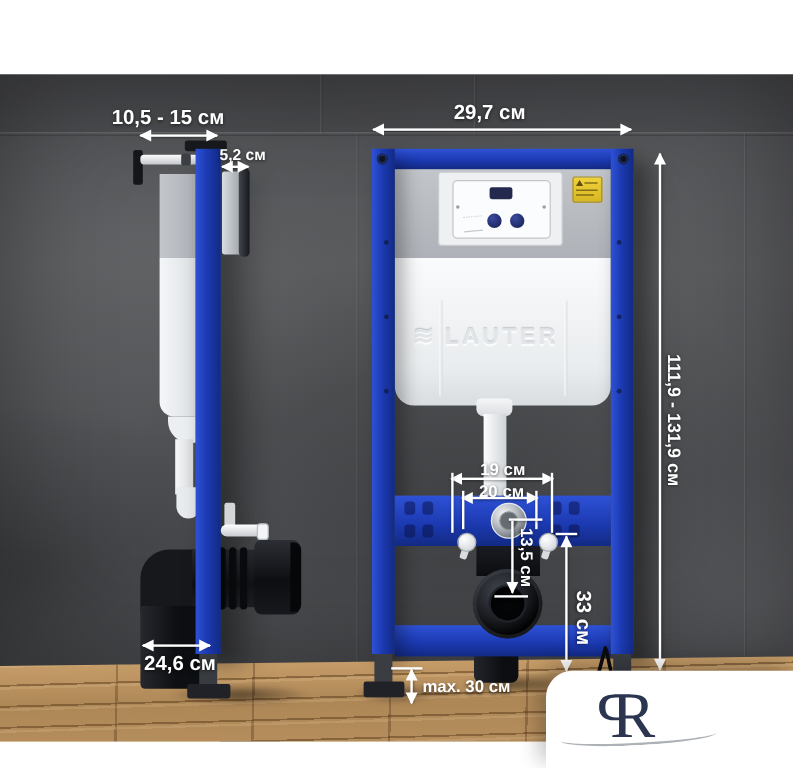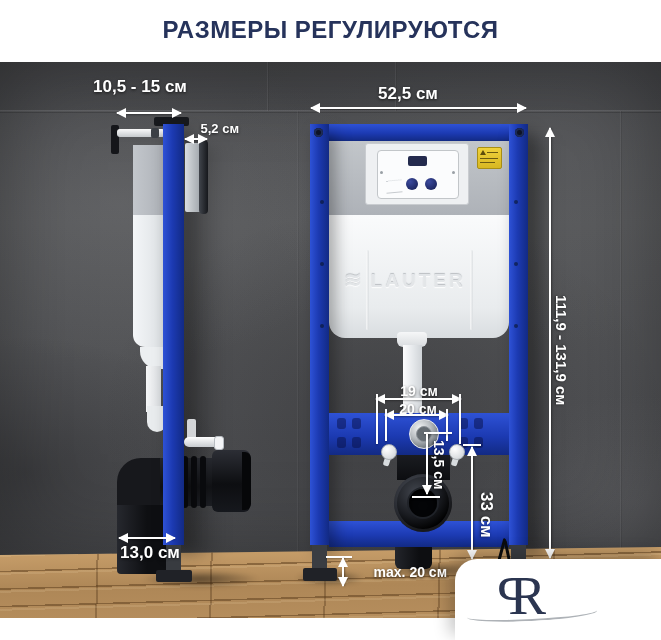--- a/index.html
+++ b/index.html
@@ -34,21 +34,21 @@
   .contact-shadow{background:radial-gradient(ellipse,rgba(0,0,0,.5),transparent 70%);filter:blur(2px);}
   
   .blue-v{background:linear-gradient(90deg,#2e52d6,#1c3ab2 45%,#122a84);
           box-shadow:6px 8px 16px rgba(0,0,0,.35);}
   .blue-h{background:linear-gradient(180deg,#2e52d6,#1c3ab2 55%,#122a84);}
   .screw{width:9px;height:9px;border-radius:50%;background:#0d1326;
          box-shadow:inset 0 0 0 2px #1d2b55;}
   .hole{width:4px;height:4px;border-radius:50%;background:#0b1733;opacity:.65;}
   .slot{width:9px;height:11px;border-radius:3px;background:rgba(8,16,70,.5);}
   
-  .dim{color:#fff;font-weight:bold;text-shadow:0 1px 3px rgba(0,0,0,.65);white-space:nowrap;z-index:8;text-align:right;}
+  .dim{color:#fff;font-weight:bold;text-shadow:0 1px 3px rgba(0,0,0,.65);white-space:nowrap;z-index:8;}
   .vtext{writing-mode:vertical-rl;}
   .arrow-h{height:2px;background:#fff;z-index:8;box-shadow:0 1px 2px rgba(0,0,0,.35);}
   .arrow-h::before{content:"";position:absolute;left:-1px;top:50%;transform:translateY(-50%);
     border:5px solid transparent;border-left:none;border-right:10px solid #fff;}
   .arrow-h::after{content:"";position:absolute;right:-1px;top:50%;transform:translateY(-50%);
     border:5px solid transparent;border-right:none;border-left:10px solid #fff;}
   .arrow-v{width:2px;background:#fff;z-index:8;box-shadow:1px 0 2px rgba(0,0,0,.35);}
   .arrow-v::before{content:"";position:absolute;top:-1px;left:50%;transform:translateX(-50%);
     border:5px solid transparent;border-top:none;border-bottom:10px solid #fff;}
   .arrow-v::after{content:"";position:absolute;bottom:-1px;left:50%;transform:translateX(-50%);
@@ -66,21 +66,20 @@
   .monogram .flip{display:inline-block;transform:scaleX(-1);}
   .monogram .r{display:inline-block;margin-left:-17px;}
   .swoosh{width:130px;height:12px;border-bottom:2px solid #9aa0a6;border-radius:50%;
           transform:rotate(-3deg);opacity:.8;}
 </style>
 </head>
 <body>
 
 <div id="stage">
 
-  <div class="abs title">РАЗМЕРЫ РЕГУЛИРУЮТСЯ</div>
 
   <div class="abs wall"></div>
   <div class="abs tile-band"></div>
   <div class="abs grout-h"></div>
   <div class="abs grout-v" style="left:267px;top:62px;height:49px;"></div>
   <div class="abs grout-v" style="left:395px;top:62px;height:49px;"></div>
   <div class="abs grout-v" style="left:297px;top:111px;height:446px;opacity:.6;"></div>
   <div class="abs grout-v" style="left:620px;top:111px;height:446px;"></div>
   <div class="abs wall-vignette"></div>
   <div class="abs floor"></div>
@@ -189,27 +188,27 @@
 
     <div class="abs blue-h" style="left:329px;top:521px;width:180px;height:26px;z-index:4;"></div>
     <div class="abs" style="left:312px;top:545px;width:15px;height:28px;background:#3a3d42;z-index:5;"></div>
     <div class="abs" style="left:303px;top:568px;width:34px;height:13px;background:#202227;border-radius:2px;z-index:5;"></div>
     <div class="abs" style="left:511px;top:545px;width:15px;height:28px;background:#3a3d42;z-index:5;"></div>
     <div class="abs" style="left:502px;top:568px;width:34px;height:13px;background:#202227;border-radius:2px;z-index:5;"></div>
     <div class="abs" style="left:500px;top:538px;width:3px;height:26px;background:#0b0c0e;border-radius:2px;transform:rotate(15deg);z-index:6;"></div>
     <div class="abs" style="left:506px;top:540px;width:3px;height:24px;background:#0b0c0e;border-radius:2px;transform:rotate(-12deg);z-index:6;"></div>
   </div>
 
-  <div class="abs dim" style="left:75px;top:77px;width:130px;text-align:center;font-size:17px;">10,5 - 15 см</div>
+  <div class="abs dim" style="left:75px;top:88px;width:130px;text-align:center;font-size:17px;">10,5 - 15 см</div>
   <div class="abs arrow-h" style="left:117px;top:112px;width:64px;"></div>
 
   <div class="abs dim" style="left:183px;top:121px;width:56px;font-size:13px;">5,2 см</div>
   <div class="abs arrow-h" style="left:185px;top:138px;width:22px;"></div>
 
-  <div class="abs dim" style="left:343px;top:84px;width:130px;text-align:center;font-size:17px;">52,5 см</div>
+  <div class="abs dim" style="left:343px;top:84px;width:130px;text-align:center;font-size:17px;">29,7 см</div>
   <div class="abs arrow-h" style="left:311px;top:107px;width:215px;"></div>
 
   <div class="abs arrow-v" style="left:549px;top:128px;height:430px;"></div>
   <div class="abs dim vtext" style="left:553px;top:295px;font-size:15px;">111,9 - 131,9 см</div>
 
   <div class="abs dim" style="left:384px;top:383px;width:70px;text-align:center;font-size:14px;">19 см</div>
   <div class="abs arrow-h" style="left:376px;top:398px;width:85px;"></div>
   <div class="abs tick" style="left:376px;top:394px;width:2px;height:50px;"></div>
   <div class="abs tick" style="left:459px;top:394px;width:2px;height:50px;"></div>
 
@@ -221,25 +220,25 @@
   <div class="abs tick" style="left:424px;top:432px;width:28px;height:2px;"></div>
   <div class="abs arrow-v no-top" style="left:426px;top:434px;height:60px;"></div>
   <div class="abs tick" style="left:412px;top:496px;width:28px;height:2px;"></div>
   <div class="abs dim vtext" style="left:431px;top:440px;font-size:14px;">13,5 см</div>
 
   <div class="abs tick" style="left:463px;top:444px;width:18px;height:2px;"></div>
   <div class="abs arrow-v" style="left:471px;top:447px;height:112px;"></div>
   <div class="abs dim vtext" style="left:476px;top:492px;font-size:17px;">33 см</div>
 
   <div class="abs arrow-h" style="left:119px;top:537px;width:56px;"></div>
-  <div class="abs dim" style="left:110px;top:543px;width:80px;text-align:center;font-size:17px;">13,0 см</div>
+  <div class="abs dim" style="left:110px;top:543px;width:80px;text-align:center;font-size:17px;">24,6 см</div>
 
   <div class="abs tick" style="left:326px;top:556px;width:26px;height:2px;"></div>
   <div class="abs arrow-v" style="left:342px;top:558px;height:28px;"></div>
-  <div class="abs dim" style="left:352px;top:564px;width:95px;font-size:14px;">max. 20 см</div>
+  <div class="abs dim" style="left:352px;top:564px;width:95px;font-size:14px;">max. 30 см</div>
 
   <div class="abs bottom-strip"></div>
   <div class="abs card">
     <div class="abs monogram" style="left:42px;top:10px;"><span class="flip">P</span><span class="r">R</span></div>
     <div class="abs swoosh" style="left:12px;top:48px;"></div>
   </div>
 
 </div>
 
 </body></html>

